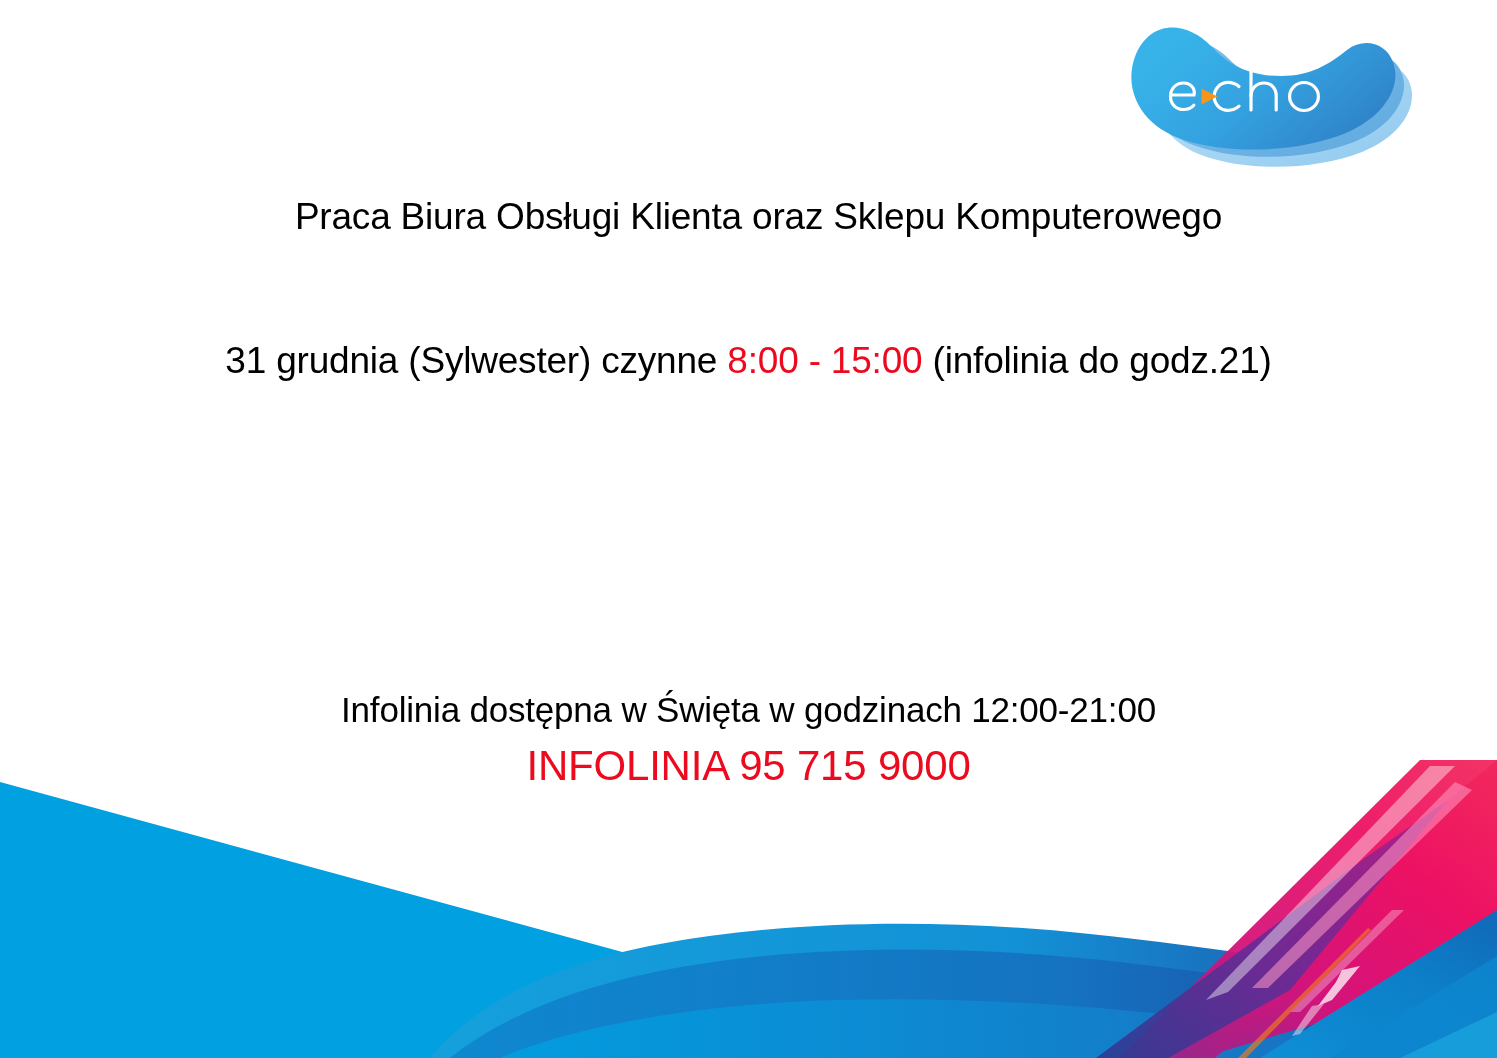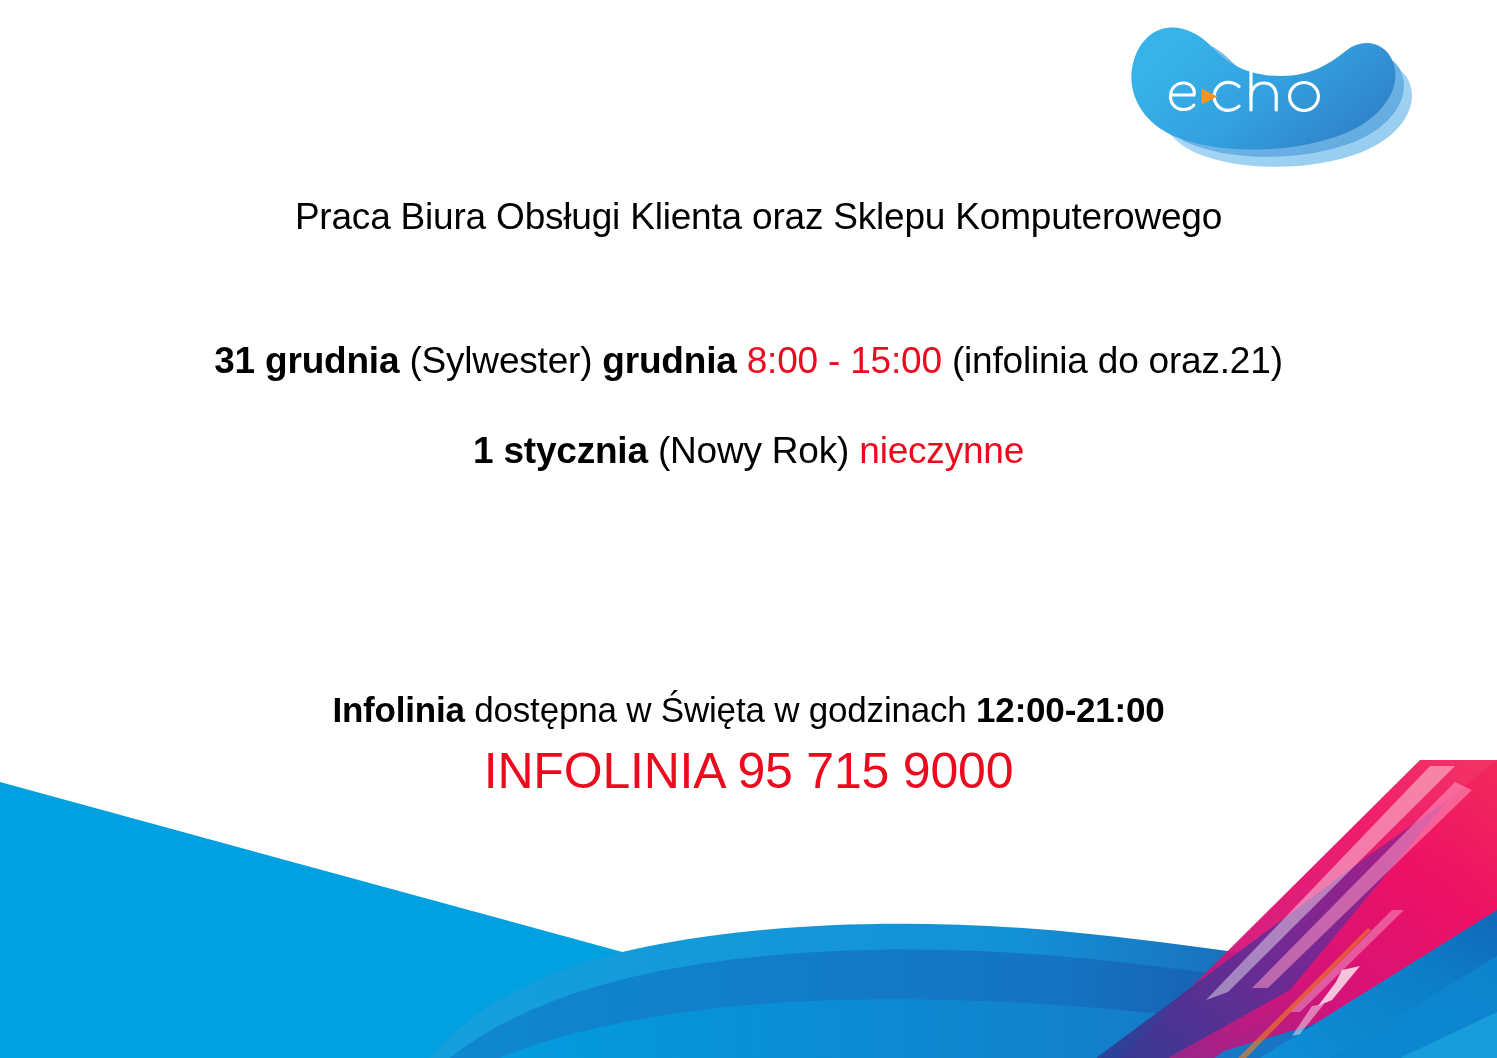--- a/index.html
+++ b/index.html
@@ -60,23 +60,23 @@
     top: 196px;
     font-size: 37px;
     font-weight: normal;
     padding-left: 10px;
   }
 
   .row1 { top: 340px; font-size: 37px; }
   .row2 { top: 430px; font-size: 37px; }
   .row3 { top: 522px; font-size: 37px; }
   .row4 { top: 690px; font-size: 35px; }
-  .row5 { top: 742px; font-size: 50px; }
-
-  .b  { font-weight: bold; }
+  .row5 { top: 742px; font-size: 42px; }
+
+  .b  { font-weight: normal; }
   .red-b { color: #EC0A1E; font-weight: normal; }
 </style>
 </head>
 <body>
 
 <div id="poster">
 
   <div id="logo">
     <svg viewBox="0 0 320 175" xmlns="http://www.w3.org/2000/svg" aria-hidden="true">
       <defs>
@@ -223,23 +223,22 @@
 
         <path d="M1368,168 L1371,170 L1246,298 L1238,298 Z" fill="#F07C20" opacity="0.65"></path>
       </g>
     </svg>
   </div>
 
   <div id="content">
 
     <div class="line title">Praca Biura Obsługi Klienta oraz Sklepu Komputerowego</div>
 
-    <div class="line row1"><span class="b">31 grudnia</span> <span>(Sylwester)</span> <span class="b">grudnia</span> <span class="red-b">8:00 - 15:00</span> <span>(infolinia do oraz.21)</span></div>
-
-    <div class="line row2"><span class="b">1 stycznia</span> <span>(Nowy Rok)</span> <span class="red-b">nieczynne</span></div>
+    <div class="line row1"><span class="b">31 grudnia</span> <span>(Sylwester)</span> <span class="b">czynne</span> <span class="red-b">8:00 - 15:00</span> <span>(infolinia do godz.21)</span></div>
+
 
 
     <div class="line row4"><span class="b">Infolinia</span> <span>dostępna w Święta w godzinach</span> <span class="b">12:00-21:00</span></div>
 
     <div class="line row5 red-b">INFOLINIA 95 715 9000</div>
 
   </div>
 
 </div>
 

